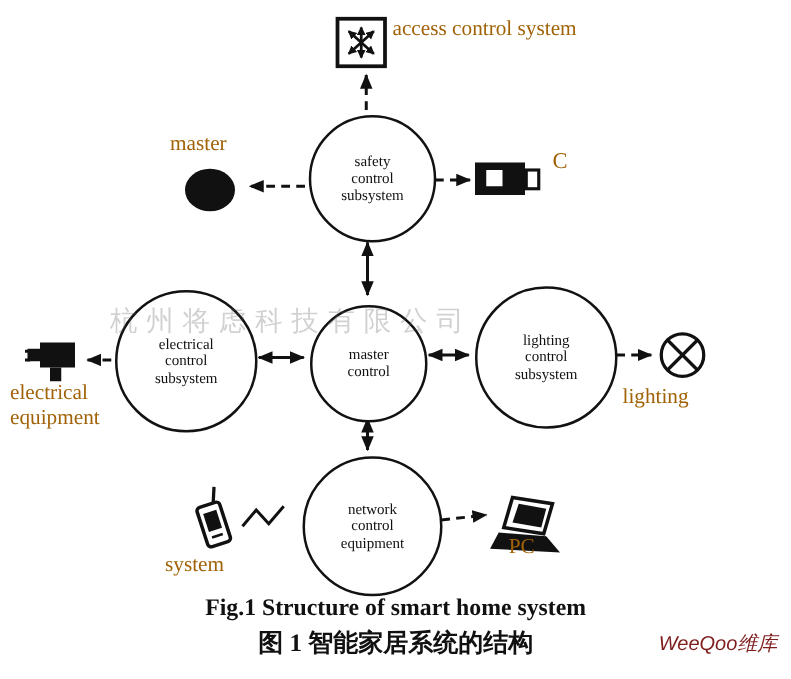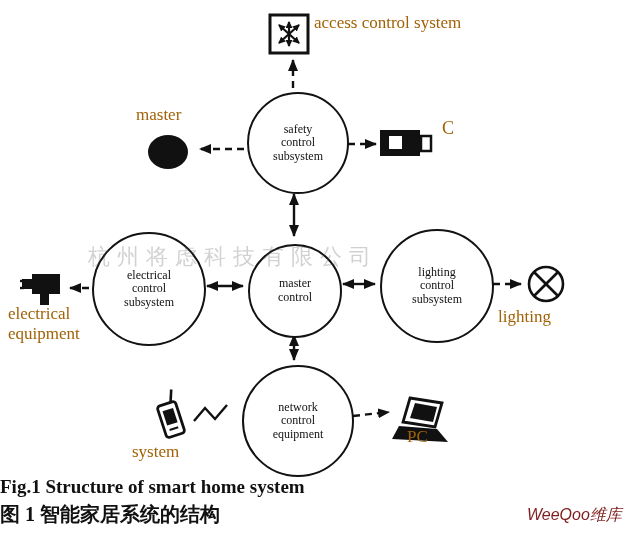--- a/index.html
+++ b/index.html
@@ -33,21 +33,21 @@
   .lbl{position:absolute;font-size:17px;color:#a16207;z-index:4;white-space:nowrap;}
   .lbl-access{left:314px;top:13px;}
   .lbl-alarms{left:136px;top:105px;}
   .lbl-videophone{left:356px;top:102px;}
   .lbl-c{left:442px;top:118px;font-size:18px;}
   .lbl-equipment{left:8px;top:304px;white-space:pre-line;line-height:1.2;}
   .lbl-lighting{left:498px;top:307px;}
   .lbl-mobile{left:132px;top:442px;}
   .lbl-pc{left:407px;top:427px;}
   
-  .cap{position:absolute;left:0;width:100%;font-weight:bold;z-index:4;}
+  .cap{position:absolute;left:0;width:100%;text-align:center;font-weight:bold;z-index:4;}
   .cap-en{top:476px;font-size:19px;}
   .cap-zh{top:501px;font-size:20px;}
   
   .arrows{position:absolute;left:0;top:0;z-index:2;}
   .icon{position:absolute;z-index:3;}
   .icon-access{left:267px;top:12px;}
   .icon-alarm{left:146px;top:132px;}
   .icon-videophone{left:379px;top:124px;}
   .icon-equipment{left:20px;top:264px;}
   .icon-lamp{left:524px;top:262px;}

